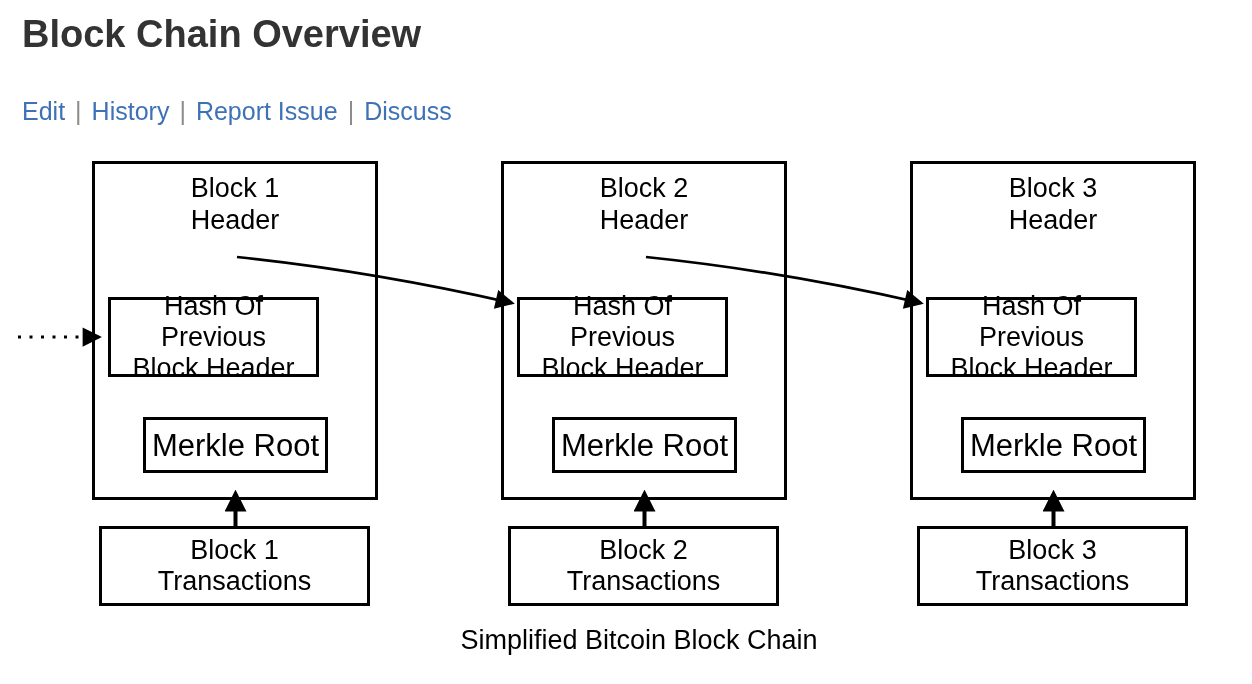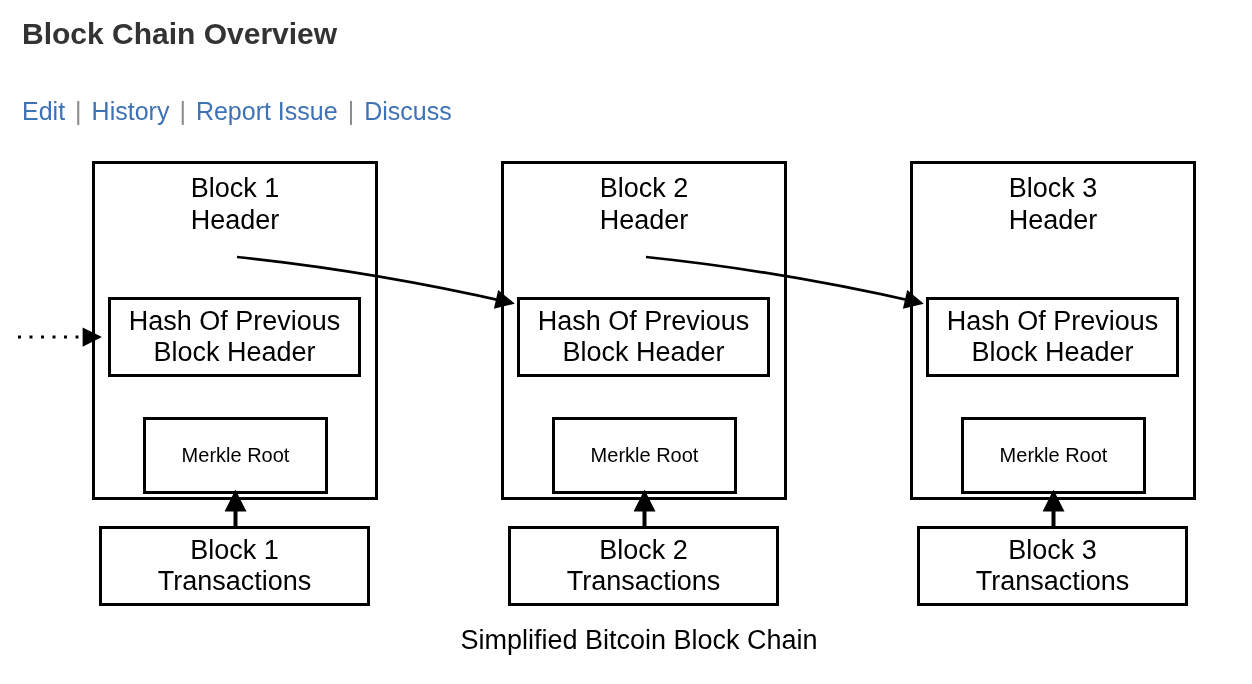--- a/index.html
+++ b/index.html
@@ -19,21 +19,21 @@
     overflow: hidden;
     font-family: "Liberation Sans", sans-serif;
   }
 
   
   .page-title {
     position: absolute;
     left: 22px;
     top: 12px;
     margin: 0;
-    font-size: 30px;
+    font-size: 38px;
     line-height: 44px;
     font-weight: bold;
     color: var(--title);
     letter-spacing: 0;
   }
   .nav {
     position: absolute;
     left: 22px;
     top: 78px;
     font-size: 25px;
@@ -72,44 +72,44 @@
     text-align: center;
     font-size: 27px;
     line-height: 32px;
     color: var(--diagram-line);
   }
 
   .hash-box {
     position: absolute;
     left: 13px;
     top: 133px;
-    width: 253px;
+    width: 211px;
     height: 80px;
     border: 3px solid var(--diagram-line);
     display: flex;
     flex-direction: column;
     justify-content: center;
     text-align: center;
     font-size: 27px;
     line-height: 31px;
     color: var(--diagram-line);
   }
 
   .merkle-box {
     position: absolute;
     left: 48px;
     top: 253px;
     width: 185px;
-    height: 77px;
+    height: 56px;
     border: 3px solid var(--diagram-line);
     display: flex;
     flex-direction: column;
     justify-content: center;
     text-align: center;
-    font-size: 20px;
+    font-size: 31px;
     line-height: 31px;
     color: var(--diagram-line);
   }
 
   .tx-box {
     position: absolute;
     top: 526px;
     width: 271px;
     height: 80px;
     border: 3px solid var(--diagram-line);

